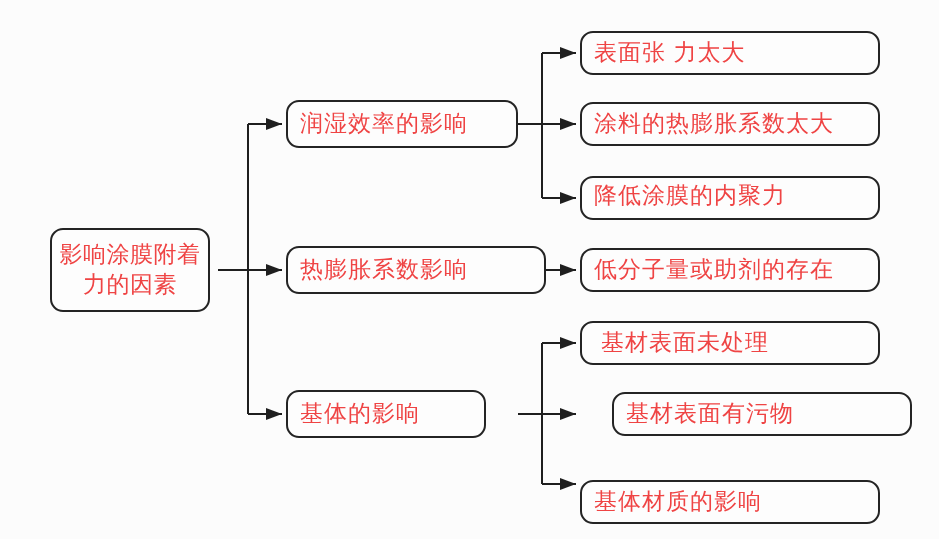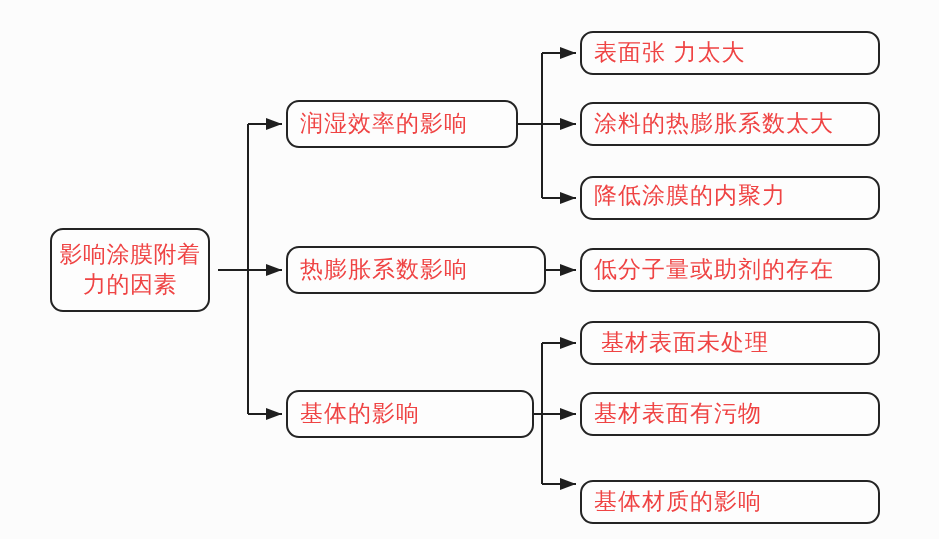--- a/index.html
+++ b/index.html
@@ -38,28 +38,28 @@
   .node.root {
     justify-content: center;
     text-align: center;
     padding: 0 6px;
     letter-spacing: 0.5px;
   }
   
   .root  { left: 50px;  top: 228px; width: 160px; height: 84px; }
   .mid-1 { left: 286px; top: 100px; width: 232px; height: 48px; }
   .mid-2 { left: 286px; top: 246px; width: 260px; height: 48px; }
-  .mid-3 { left: 286px; top: 390px; width: 248px; height: 48px; }
+  .mid-3 { left: 286px; top: 390px; width: 200px; height: 48px; }
   .leaf   { left: 580px; width: 300px; height: 44px; }
   .leaf-1 { top: 31px; }
   .leaf-2 { top: 102px; }
   .leaf-3 { top: 176px; font-family: Liberation Mono, monospace; }
   .leaf-4 { top: 248px; }
   .leaf-5 { top: 321px; padding-left: 19px; }
-  .leaf-6 { top: 392px; }
+  .leaf-6 { top: 392px; margin-left: 32px; }
   .leaf-7 { top: 462px; margin-top: 18px; }
 </style>
 </head>
 <body>
 
 <div class="stage">
 
   <svg class="wires" width="939" height="539" viewBox="0 0 939 539" fill="none">
     <defs>
       <marker id="arrow" markerWidth="9" markerHeight="7" refX="8" refY="3" orient="auto">

